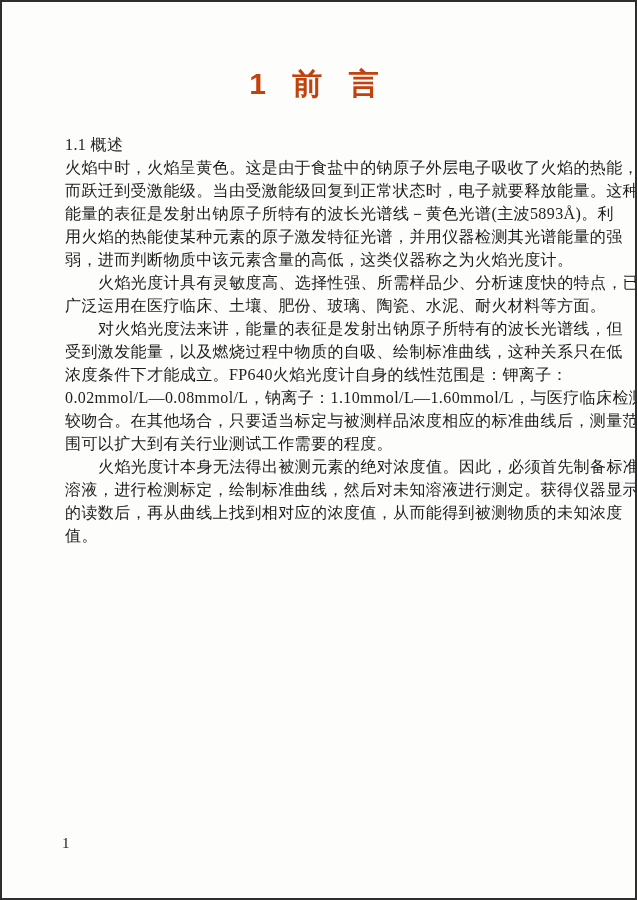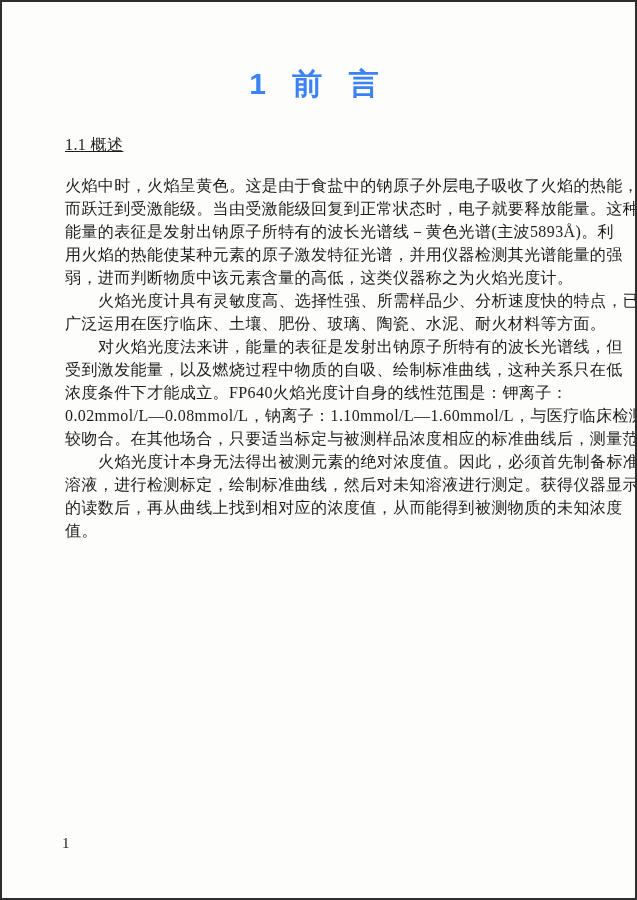--- a/index.html
+++ b/index.html
@@ -18,36 +18,36 @@
   .doc-title {
     position: absolute;
     top: 62px;
     left: 0;
     width: 100%;
     text-align: center;
     font-family: "Liberation Sans", "DejaVu Sans", sans-serif;
     font-size: 30px;
     font-weight: bold;
     letter-spacing: 9px;
-    color: #3b82f6;
+    color: #c2410c;
   }
   .content {
     position: absolute;
     top: 131px;
     left: 63px;
     width: 514px;
   }
   .line {
     font-size: 16px;
     height: 23px;
     line-height: 23px;
     letter-spacing: 0.4px;
     white-space: nowrap;
   }
-  .heading { margin-bottom: 18px; text-decoration: underline; }
+  .heading { margin-bottom: 0; }
   .indent { padding-left: 33px; }
   .para { margin: 0; padding: 0; }
   .page-number {
     position: absolute;
     left: 60px;
     bottom: 46px;
     font-size: 15px;
     color: #222;
   }
 </style>
@@ -74,20 +74,21 @@
       <div class="line indent">火焰光度计具有灵敏度高、选择性强、所需样品少、分析速度快的特点，已</div>
       <div class="line">广泛运用在医疗临床、土壤、肥份、玻璃、陶瓷、水泥、耐火材料等方面。</div>
     </div>
 
     <div class="para">
       <div class="line indent">对火焰光度法来讲，能量的表征是发射出钠原子所特有的波长光谱线，但</div>
       <div class="line">受到激发能量，以及燃烧过程中物质的自吸、绘制标准曲线，这种关系只在低</div>
       <div class="line">浓度条件下才能成立。FP640火焰光度计自身的线性范围是：钾离子：</div>
       <div class="line">0.02mmol/L—0.08mmol/L，钠离子：1.10mmol/L—1.60mmol/L，与医疗临床检测</div>
       <div class="line">较吻合。在其他场合，只要适当标定与被测样品浓度相应的标准曲线后，测量范</div>
+      <div class="line">围可以扩大到有关行业测试工作需要的程度。</div>
     </div>
 
     <div class="para">
       <div class="line indent">火焰光度计本身无法得出被测元素的绝对浓度值。因此，必须首先制备标准</div>
       <div class="line">溶液，进行检测标定，绘制标准曲线，然后对未知溶液进行测定。获得仪器显示</div>
       <div class="line">的读数后，再从曲线上找到相对应的浓度值，从而能得到被测物质的未知浓度</div>
       <div class="line">值。</div>
     </div>
 
 

